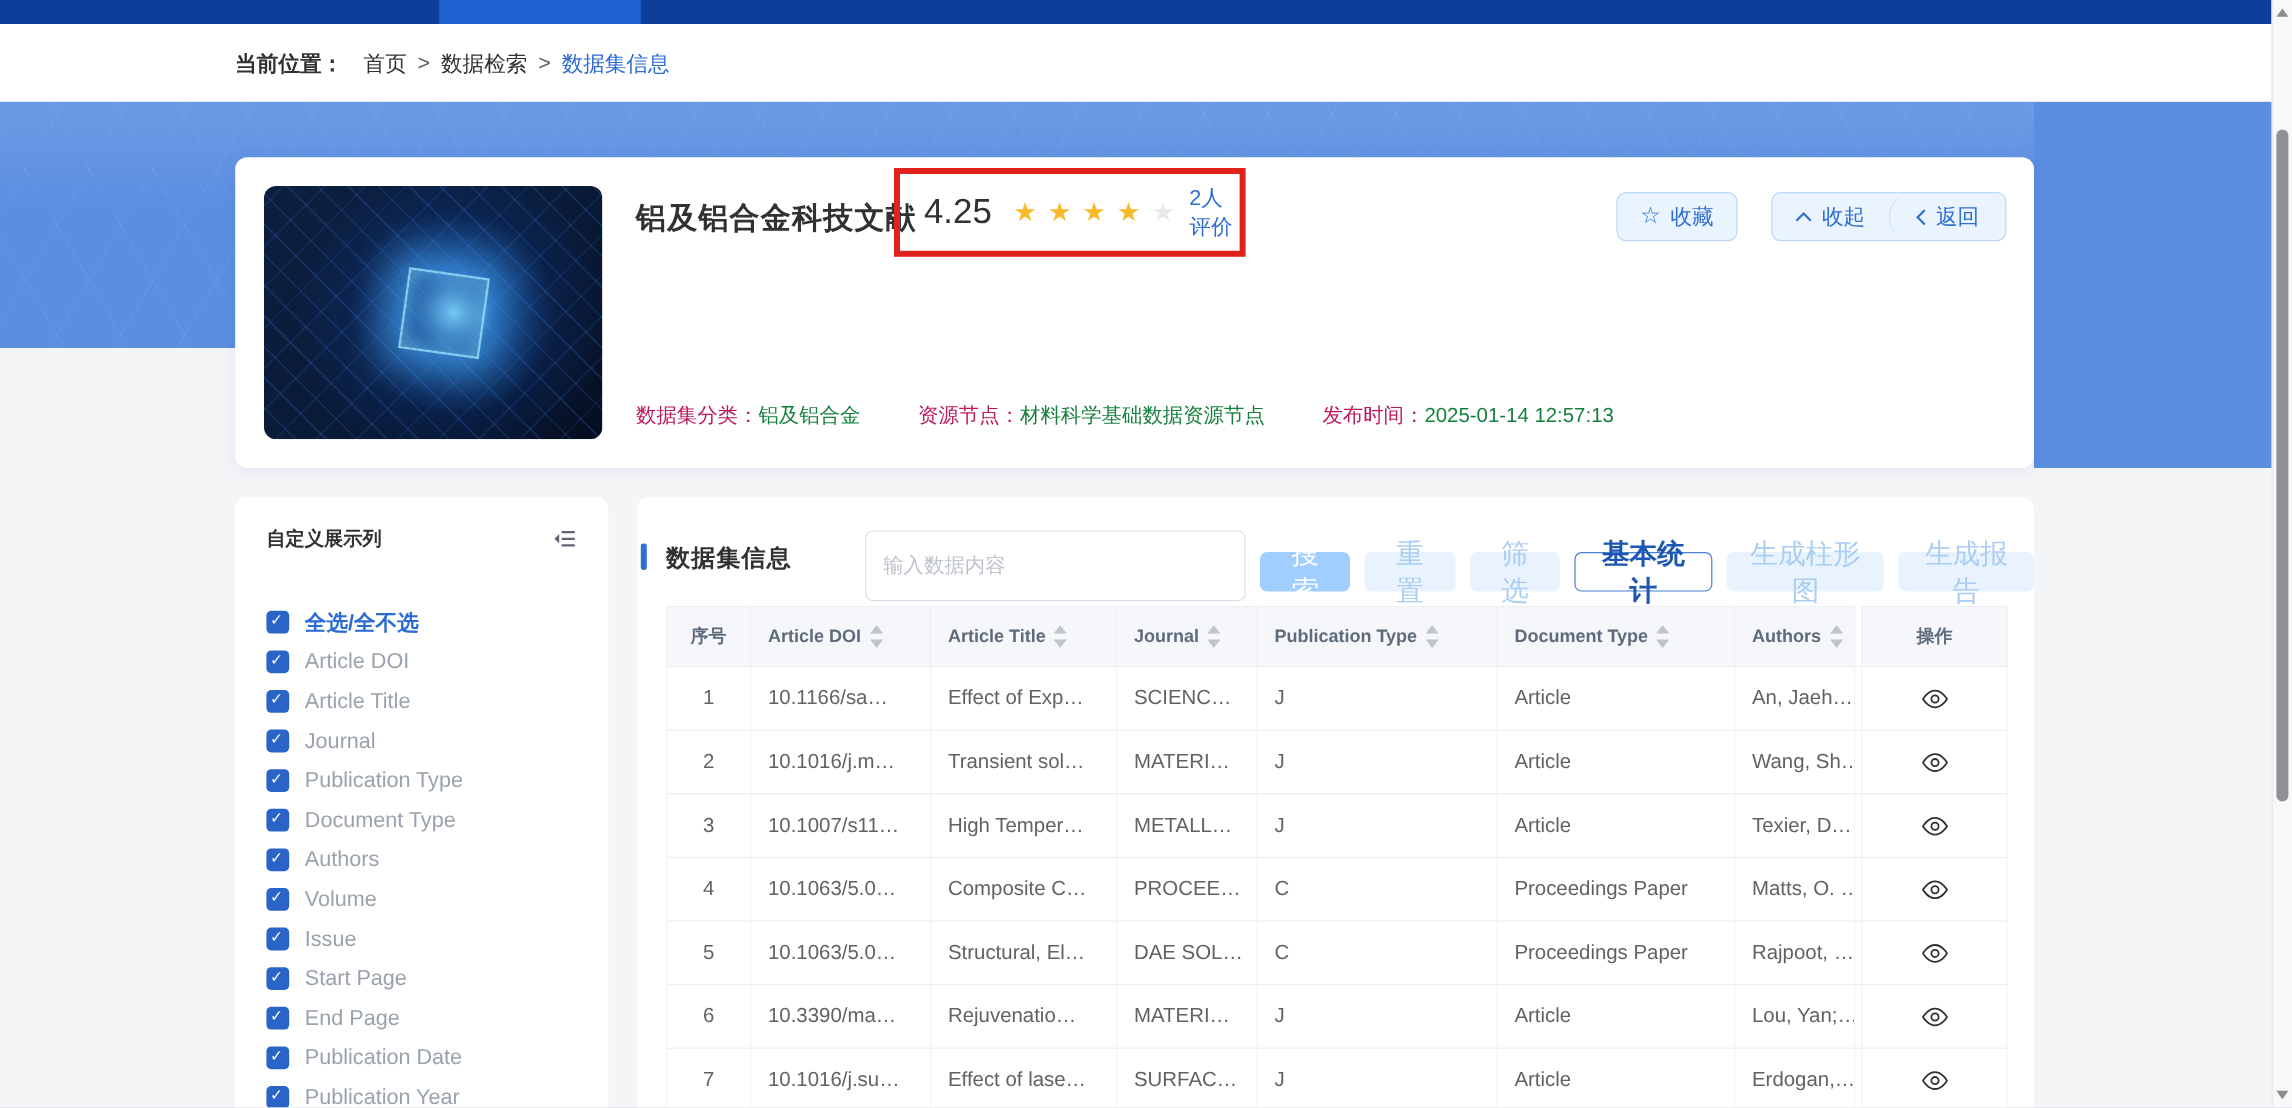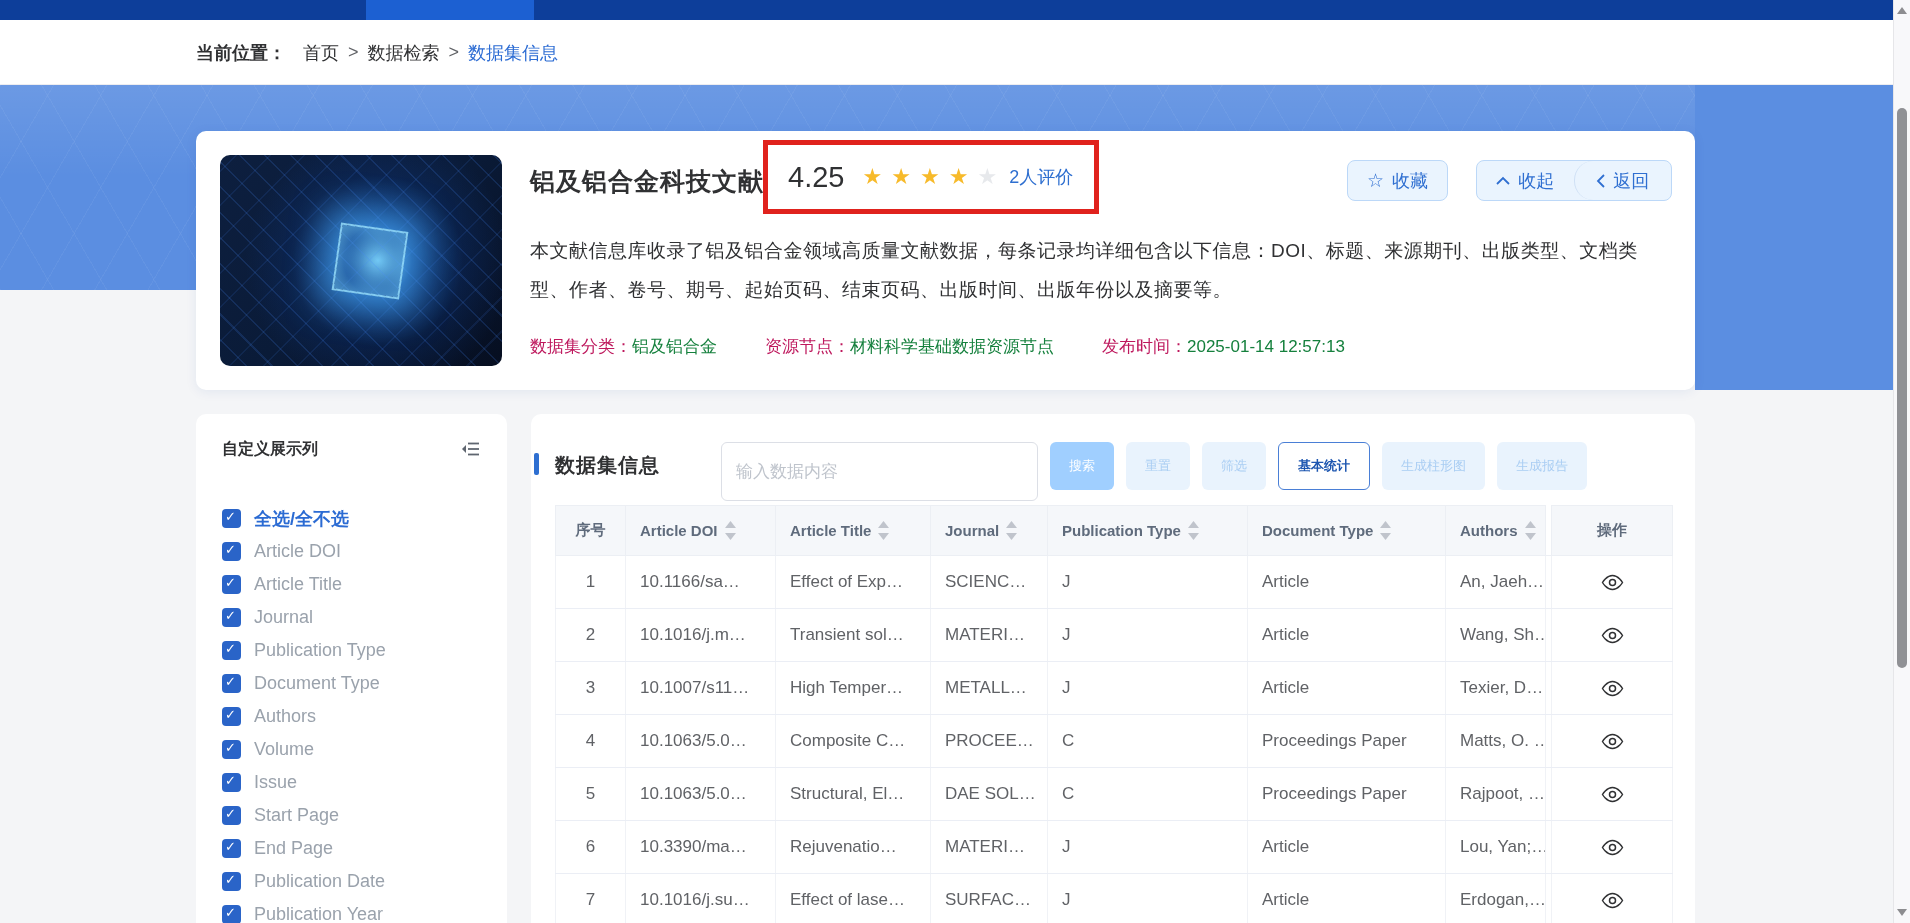--- a/index.html
+++ b/index.html
@@ -31,21 +31,21 @@
   .thumb { position:absolute; left:24px; top:24px; width:282px; height:211px; border-radius:10px; overflow:hidden;
     background: radial-gradient(circle at 56% 50%, rgba(120,210,255,0.95) 0%, rgba(40,130,240,0.55) 18%, rgba(15,60,140,0.25) 45%, rgba(0,0,0,0) 70%),
                 linear-gradient(135deg,#0d1f3f 0%,#0a1b38 50%,#060e20 100%); }
   .thumb::before { content:""; position:absolute; inset:0; opacity:.75;
     background: repeating-linear-gradient(45deg, rgba(70,140,255,0.22) 0 1.5px, transparent 1.5px 18px),
                 repeating-linear-gradient(-45deg, rgba(70,140,255,0.15) 0 1.5px, transparent 1.5px 24px); }
   .chip { position:absolute; left:116px; top:72px; width:68px; height:68px; border:2px solid rgba(150,225,255,0.85); transform:rotate(8deg);
     box-shadow:0 0 34px 12px rgba(80,180,255,0.55), inset 0 0 18px 4px rgba(120,210,255,0.6); }
 
   .ds-title { position:absolute; left:334px; top:34px; font-size:25px; font-weight:700; color:#303133; letter-spacing:1px; }
-  .rating-box { position:absolute; left:567px; top:9px; width:336px; height:74px; border:5px solid #e0221d; display:flex; align-items:center; padding-left:20px; }
+  .rating-box { position:absolute; left:549px; top:9px; width:293px; height:74px; border:5px solid #e0221d; display:flex; align-items:center; padding-left:20px; }
   .score { font-size:29px; color:#303133; }
   .stars { display:flex; gap:9px; margin-left:18px; }
   .star { font-size:22px; line-height:1; }
   .star::before { content:"★"; }
   .star.full { color:#f7ba2a; }
   .star.empty { color:#e7e9ec; }
   .review-link { font-size:18px; color:#2e6fd0; margin-left:12px; cursor:pointer; }
 
   .fav-btn { position:absolute; left:1151px; top:29px; width:101px; height:41px; background:#eaf4fe; border:1px solid #bcd8f8; border-radius:8px;
     color:#2f6fd1; font-size:18px; display:flex; align-items:center; justify-content:center; gap:8px; cursor:pointer; }
@@ -72,21 +72,21 @@
   .side-label { font-size:18px; color:#9aa2ac; }
   .side-item.highlight .side-label { color:#2b6bd3; font-weight:700; }
 
   
   .panel { position:absolute; left:531px; top:414px; width:1164px; height:540px; background:#fff; border-radius:10px; }
   .sec-bar { position:absolute; left:3px; top:39px; width:5px; height:22px; background:#2e6fd1; border-radius:2px; }
   .sec-title { position:absolute; left:24px; top:38px; font-size:20px; font-weight:700; color:#303133; letter-spacing:1px; }
   .search-input { position:absolute; left:190px; top:28px; width:317px; height:59px; border:1px solid #dcdfe6; border-radius:6px; padding:0 14px; font-size:17px; color:#303133; font-family:inherit; outline:none; }
   .search-input::placeholder { color:#bfc4cc; }
   .pbtns { position:absolute; left:519px; top:28px; display:flex; gap:12px; }
-  .pbtn { height:48px; border:none; border-radius:6px; padding:0 19px; font-size:13px; font-family:inherit; display:flex; align-items:center; cursor:pointer; }
+  .pbtn { height:33px; border:none; border-radius:6px; padding:0 19px; font-size:23px; font-family:inherit; display:flex; align-items:center; cursor:pointer;margin-top:18px; }
   .btn-primary-disabled { background:#a0cfff; color:#fff; }
   .btn-plain-disabled { background:#e9f3fd; color:#a9cdf3; }
   .btn-active { background:#fff; border:1px solid #4a7fd6; color:#1d56b0; font-weight:700; }
 
   .tablewrap { position:absolute; left:24px; top:91px; width:1117px; }
   table { border-collapse:collapse; table-layout:fixed; width:1117px; }
   th { height:50px; background:#f5f7fa; font-size:15px; color:#5f6b7c; font-weight:700; text-align:left; padding:0 0 0 14px; border:1px solid #eceff4; }
   .th-inner { display:flex; align-items:center; gap:7px; }
   td { height:53px; font-size:17px; color:#606266; background:#fff; border:1px solid #f0f2f6; border-bottom:1px solid #ebeef5; padding:0 0 0 14px; white-space:nowrap; overflow:hidden; }
   th.c-seq, td.c-seq { text-align:center; padding:0; }
@@ -158,21 +158,20 @@
         <span>收起</span>
       </div>
       <div class="grp-btn">
         <svg class="chev" width="9" height="14" viewBox="0 0 9 14">
             <path d="M8 1 L2 7 L8 13" fill="none" stroke="#2f6fd1" stroke-width="1.8"></path>
           </svg>
         <span>返回</span>
       </div>
     </div>
 
-    <div class="ds-desc">本文献信息库收录了铝及铝合金领域高质量文献数据，每条记录均详细包含以下信息：DOI、标题、来源期刊、出版类型、文档类型、作者、卷号、期号、起始页码、结束页码、出版时间、出版年份以及摘要等。</div>
 
     <div class="ds-meta">
         <span class="meta-item">
     <span class="meta-label">数据集分类：</span><span class="meta-value">铝及铝合金</span>
   </span>
         <span class="meta-item">
     <span class="meta-label">资源节点：</span><span class="meta-value">材料科学基础数据资源节点</span>
   </span>
         <span class="meta-item">
     <span class="meta-label">发布时间：</span><span class="meta-value">2025-01-14 12:57:13</span>

